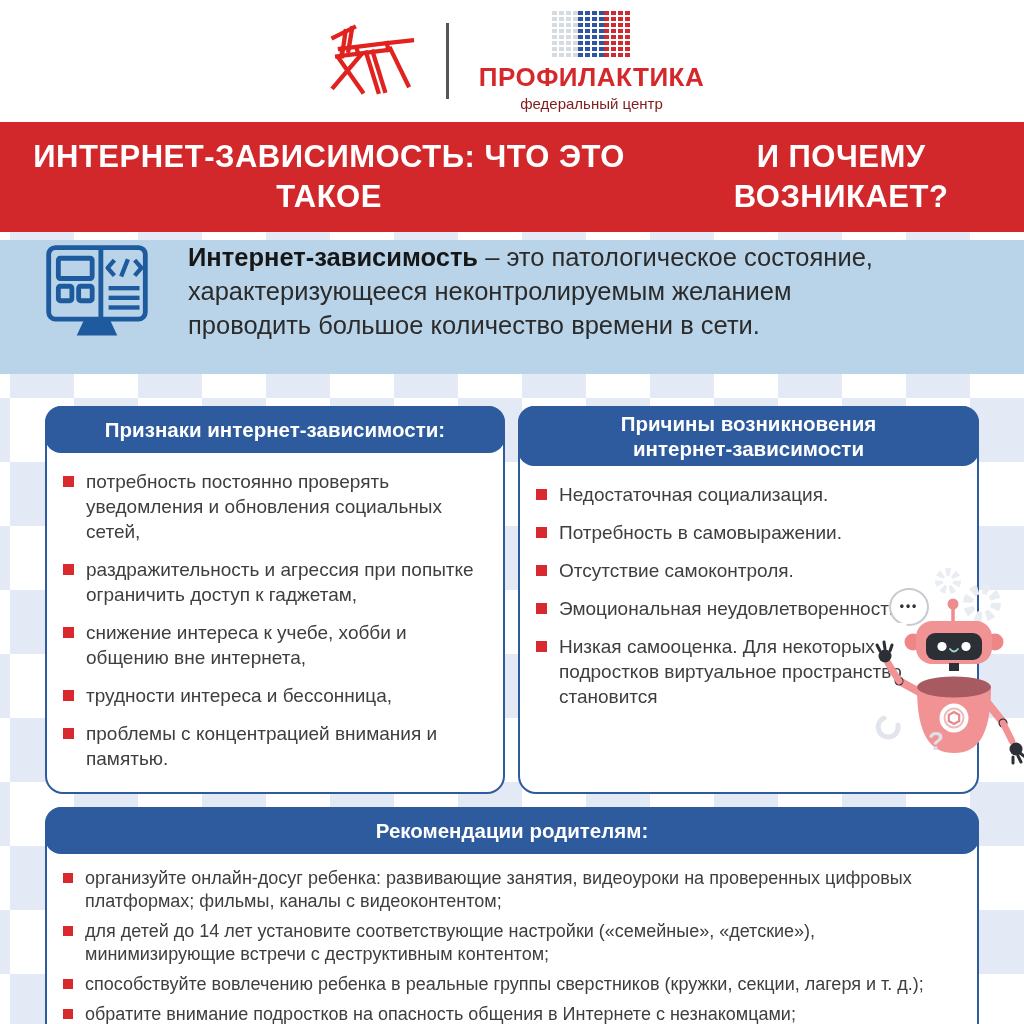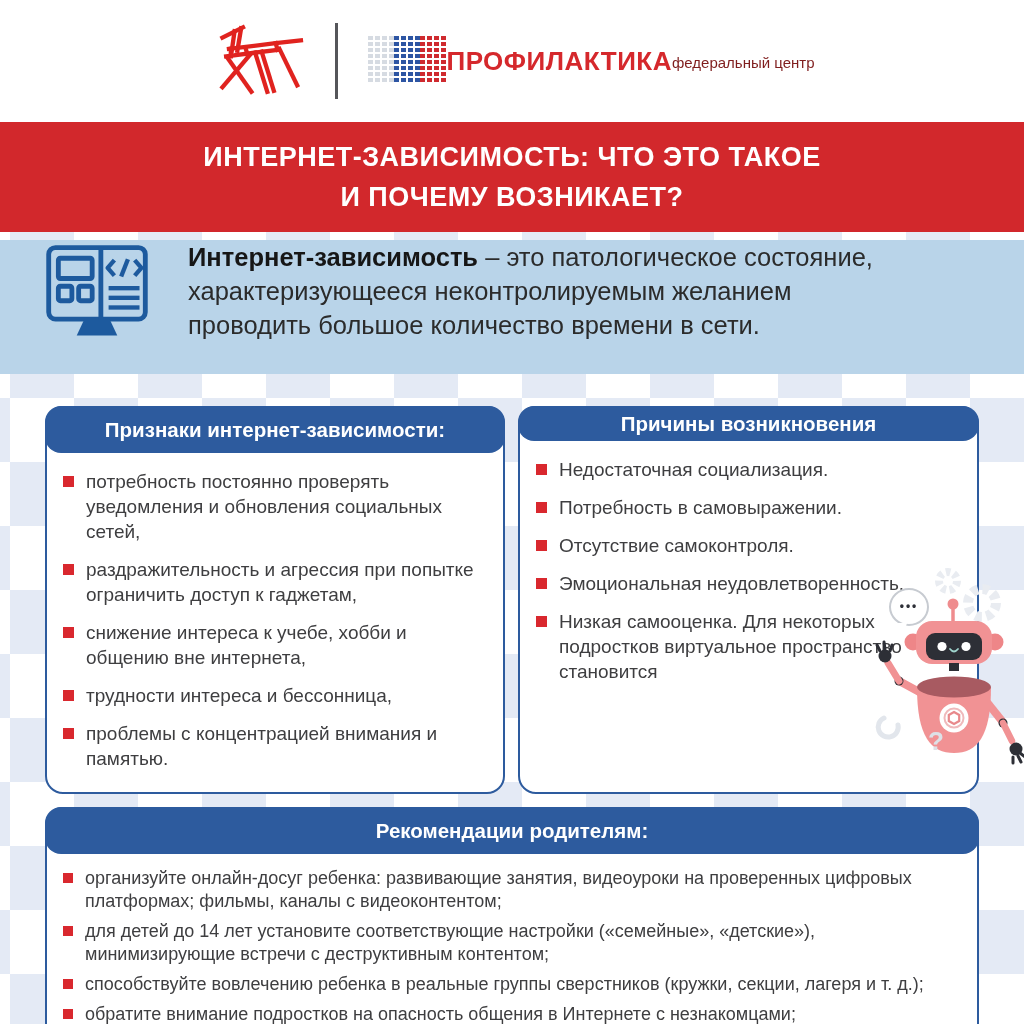--- a/index.html
+++ b/index.html
@@ -7,33 +7,33 @@
     position:relative;width:1024px;height:1024px;overflow:hidden;
     font-family:"Liberation Sans","DejaVu Sans",sans-serif;
     background-color:#ffffff;
     background-image:conic-gradient(#e4eaf5 0 25%, #ffffff 0 50%, #e4eaf5 0 75%, #ffffff 0);
     background-size:128px 128px;background-position:10px 14px;
   }
   
   .top-header{position:relative;height:122px;background:#ffffff;display:flex;align-items:center;justify-content:center;gap:30px;}
   .logo-chair{width:96px;height:86px;}
   .logo-divider{width:3px;height:76px;background:#55565a;}
-  .brand{display:flex;align-items:center;}
+  .brand{display:flex;flex-direction:column;align-items:center;}
   .mosaic{display:flex;width:78px;height:46px;margin-bottom:5px;}
   .mosaic-band{width:26px;height:100%;
     background-image:repeating-linear-gradient(to right, transparent 0 5px, #ffffff 5px 7px),
                      repeating-linear-gradient(to bottom, transparent 0 4px, #ffffff 4px 6px);}
   .band-grey{background-color:#d6dbe2;}
   .band-blue{background-color:#2d55a3;}
   .band-red{background-color:#cf2a2f;}
   .brand-name{font-size:26px;font-weight:bold;color:#d5282c;letter-spacing:.5px;}
   .brand-sub{font-size:15px;color:#7f1d1d;margin-top:2px;}
   
-  .title-banner{height:110px;background:#d2282c;color:#ffffff;display:flex;flex-direction:column;
-    align-items:center;justify-content:center;font-weight:bold;font-size:27px;
+  .title-banner{height:110px;background:#d2282c;color:#ffffff;display:flex;flex-direction:row;
+    align-items:center;justify-content:center;text-align:center;font-weight:bold;font-size:31px;
     line-height:40px;letter-spacing:.5px;}
   
   .definition{height:134px;background:#b9d4e9;margin-top:8px;display:flex;
     padding:0 40px;box-sizing:border-box;}
   .def-icon{width:114px;height:106px;flex:none;margin-right:34px;}
   .def-text{font-size:25.5px;line-height:34px;color:#2b2b2b;}
   .def-text b{color:#161616;}
   
   .content{position:relative;height:686px;padding-top:32px;box-sizing:border-box;}
   .cards-row{display:flex;gap:13px;margin:0 45px;}
@@ -147,20 +147,21 @@
                 <span class="bullet"></span>
                 <span>проблемы с концентрацией внимания и памятью.</span>
               </li>
           </ul>
         </div>
       </div>
 
       <div class="card card-causes">
         <div class="card-header">
           <div>Причины возникновения</div>
+          <div>интернет-зависимости</div>
         </div>
         <div class="card-body">
           <ul class="blist">
             <li>
                 <span class="bullet"></span>
                 <span>Недостаточная социализация.</span>
               </li>
             <li>
                 <span class="bullet"></span>
                 <span>Потребность в самовыражении.</span>

